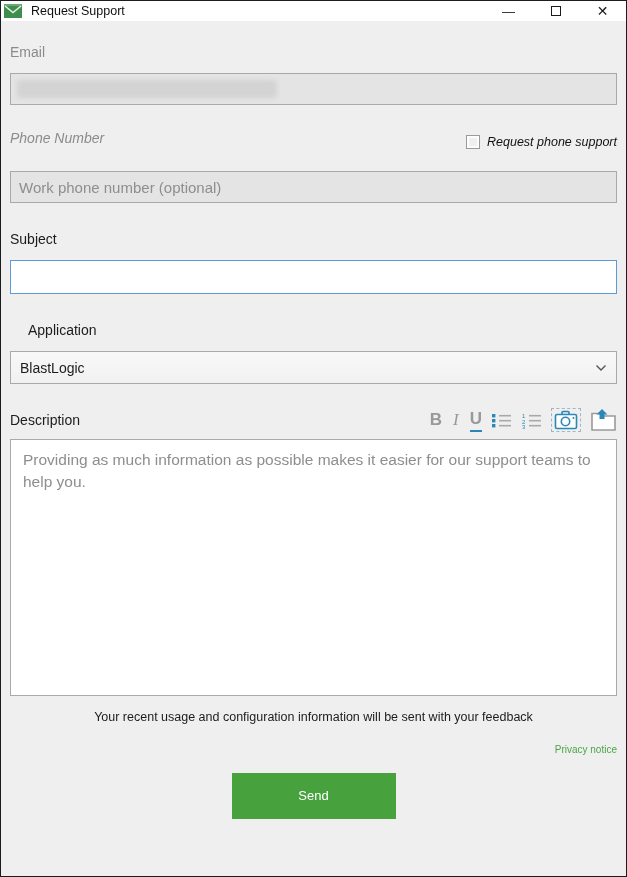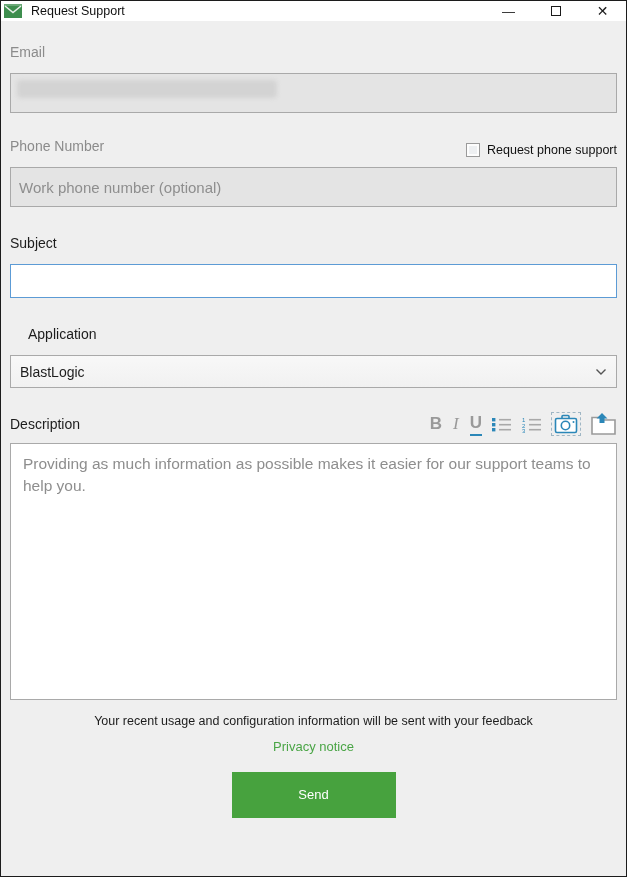--- a/index.html
+++ b/index.html
@@ -27,31 +27,31 @@
   .max-glyph { width:10px; height:10px; border:1px solid #1a1a1a; display:inline-block; }
   .close-glyph { font-size:14px; }
   
   .content { padding:0 9px; height:845px; }
   .lbl { font-size:14px; line-height:21px; }
   .lbl.gray { color:#8b8b8b; }
   .lbl.dark { color:#1c1c1c; }
   .mt-email { margin-top:21px; margin-bottom:10px; }
   .row { display:flex; align-items:flex-end; }
   .field-input {
-    width:100%; height:40px; border:1px solid #a9a9a9; background:#e4e4e4;
+    width:100%; height:32px; border:1px solid #a9a9a9; background:#e4e4e4;
     font-size:15px; padding:0 8px; color:#8e8e8e;
     font-family:"Liberation Sans", sans-serif;
   }
   .field-input::placeholder { color:#8e8e8e; opacity:1; }
   .email-box { position:relative; }
   .redacted-blob {
     position:absolute; left:7px; top:7px; width:260px; height:18px;
     background:#d3d3d3; border-radius:4px; filter:blur(2px);
   }
-  .phone-row { margin-top:23px; margin-bottom:10px; }
+  .phone-row { margin-top:23px; margin-bottom:22px;font-style:italic; }
   .chk-wrap { margin-left:auto; display:flex; align-items:flex-start; }
   .checkbox {
     width:14px; height:14px; border:1px solid #9a9a9a; background:#eef0f2;
     display:inline-block; box-shadow:inset 0 0 0 2px #fdfdfd;
   }
   .chk-label { font-size:12.5px; color:#111; margin-left:7px; }
   .subject-row { margin-top:26px; margin-bottom:10px; }
   .subject-input {
     width:100%; height:34px; border:1px solid #5c9bd5; background:#ffffff;
     font-size:15px; padding:0 8px; color:#222; outline:none;
@@ -81,21 +81,21 @@
     background:#ffffff; border:1px solid #a9a9a9; height:257px;
     padding:9px 12px; font-size:15.5px; color:#8e8e8e; line-height:1.42;
     overflow:hidden; cursor:text;
   }
   .editor p { margin-bottom:22px; }
   
   .footer-note {
     margin:13px auto 0; max-width:470px; text-align:center;
     font-size:12.5px; color:#1c1c1c; line-height:1.4;
   }
-  .privacy { text-align:center; font-size:13px; color:#4aa546; margin-top:8px; cursor:pointer; }
+  .privacy { text-align:right; font-size:10px; color:#4aa546; margin-top:17px; cursor:pointer; }
   .send-btn {
     display:block; margin:18px auto 0; width:164px; height:46px;
     background:#47a23e; border:none; color:#ffffff; font-size:13px;
     font-family:"Liberation Sans", sans-serif; cursor:pointer;
   }
 </style>
 </head>
 <body>
 
 <div class="window">

